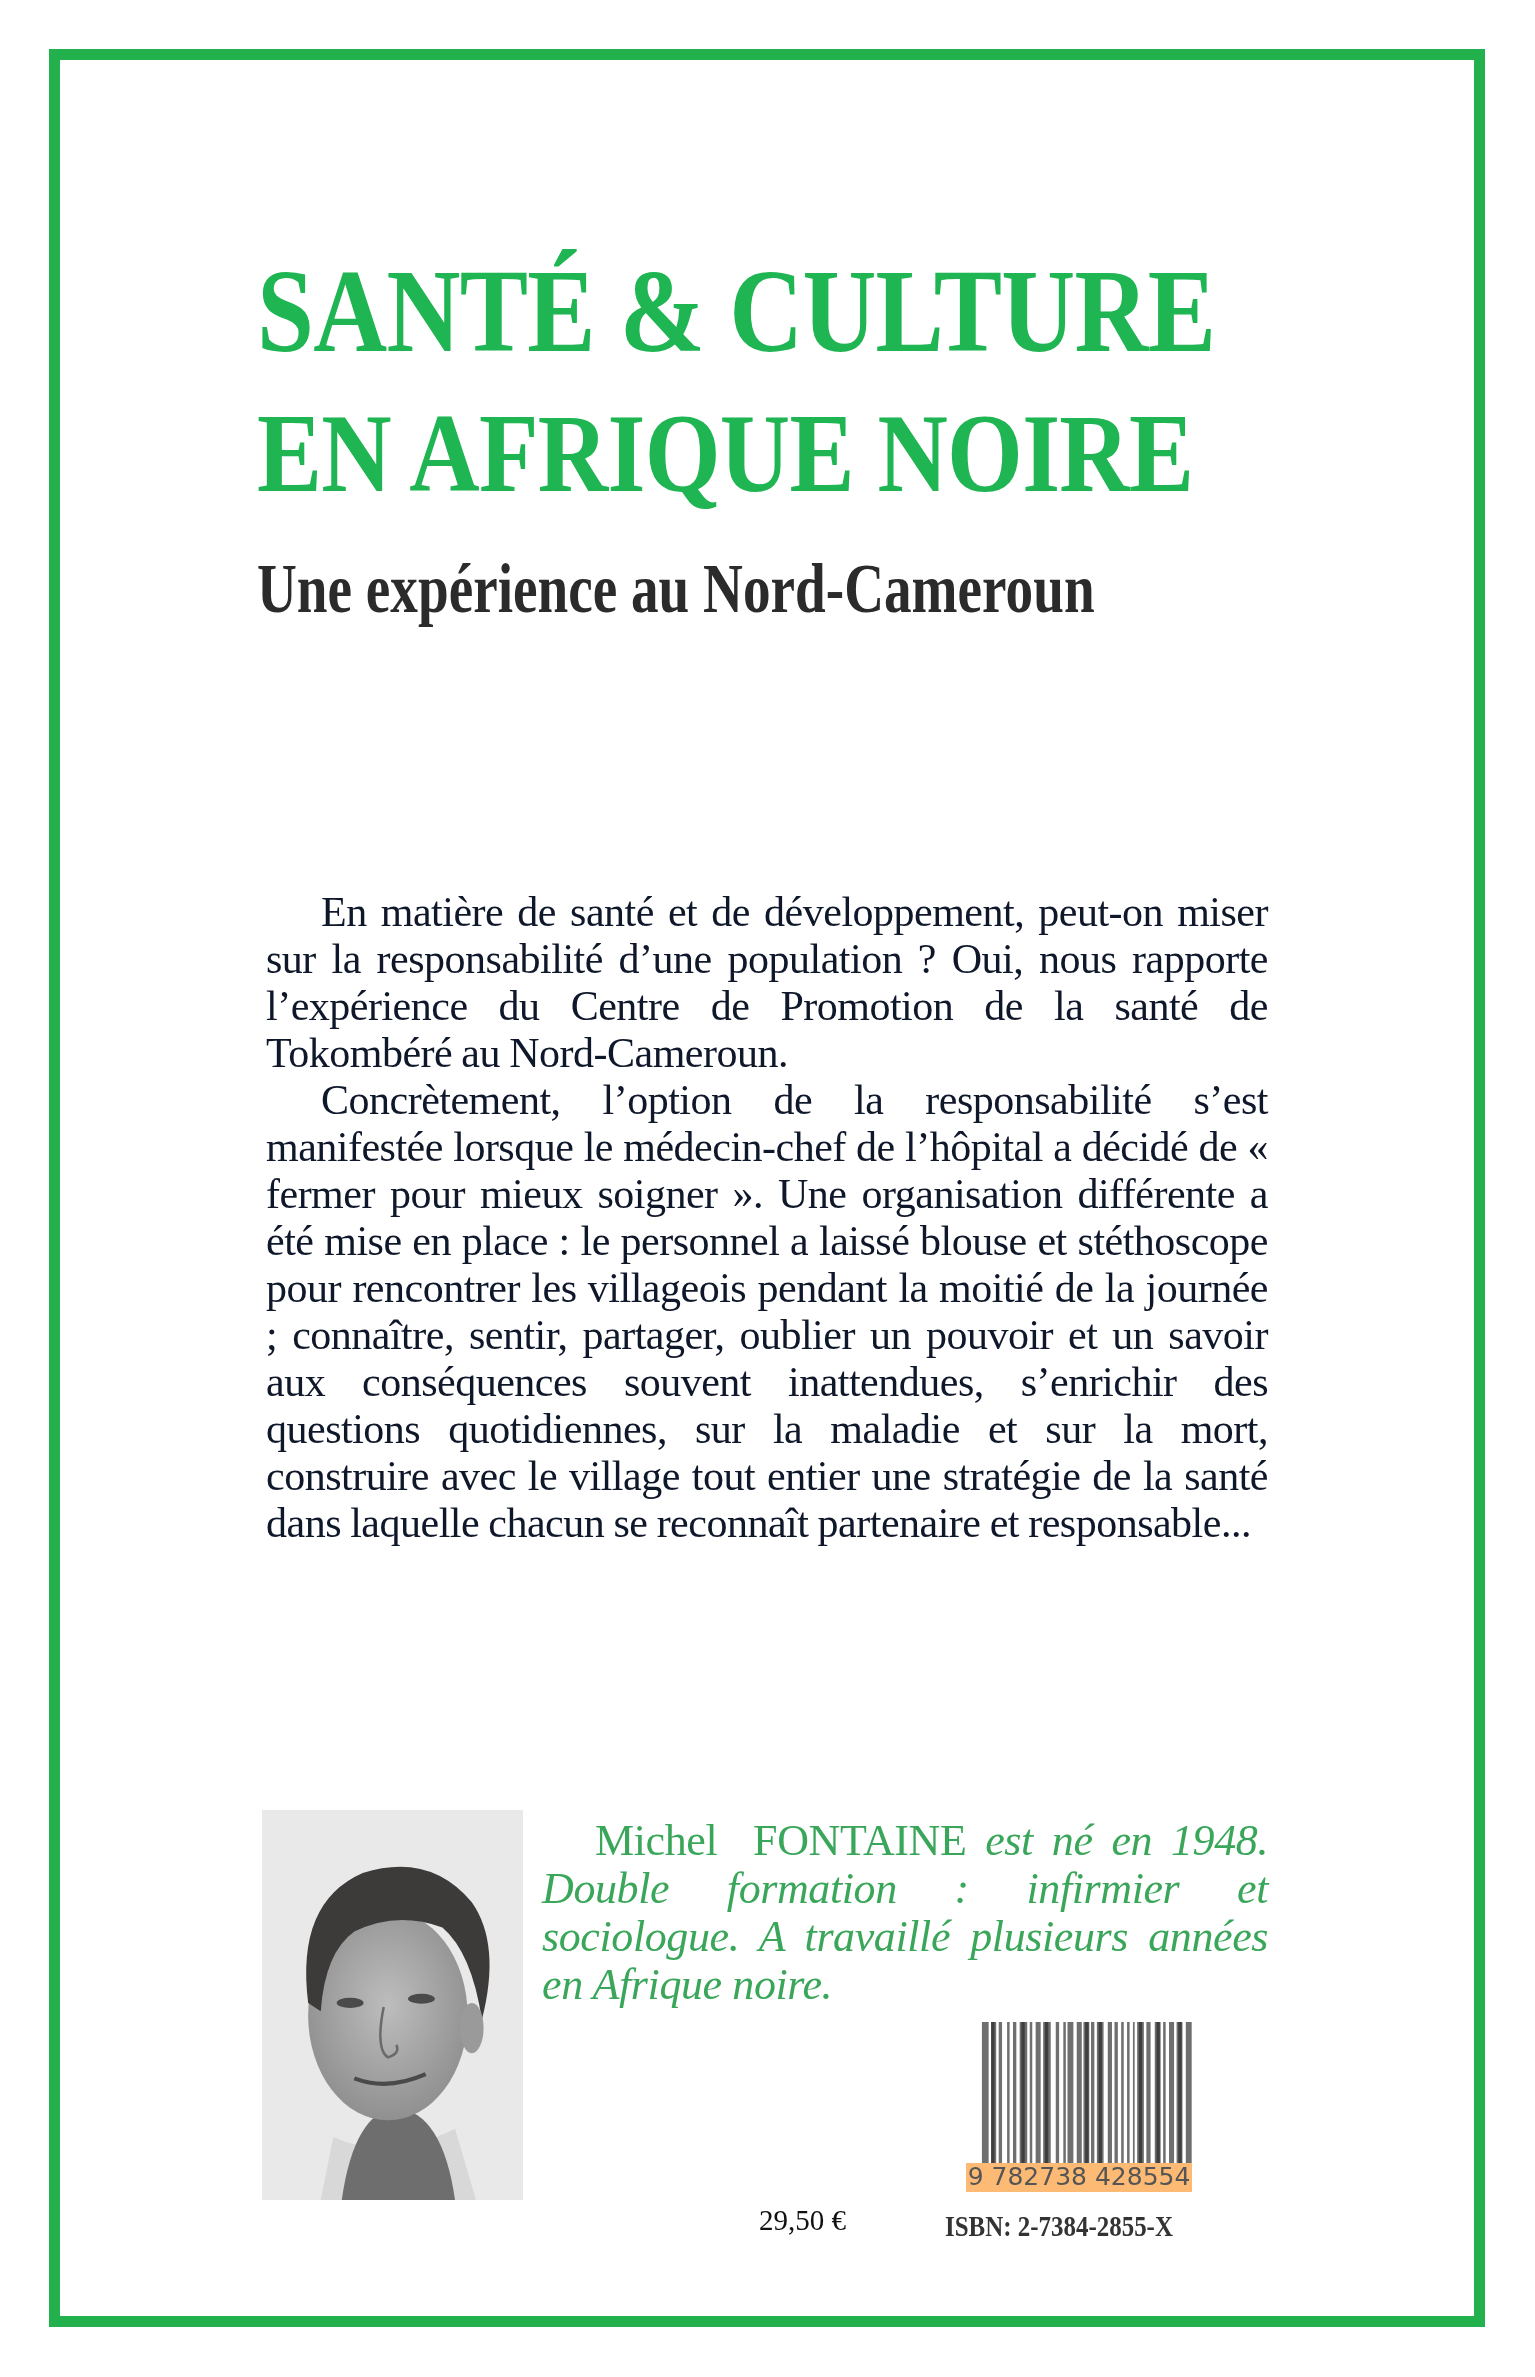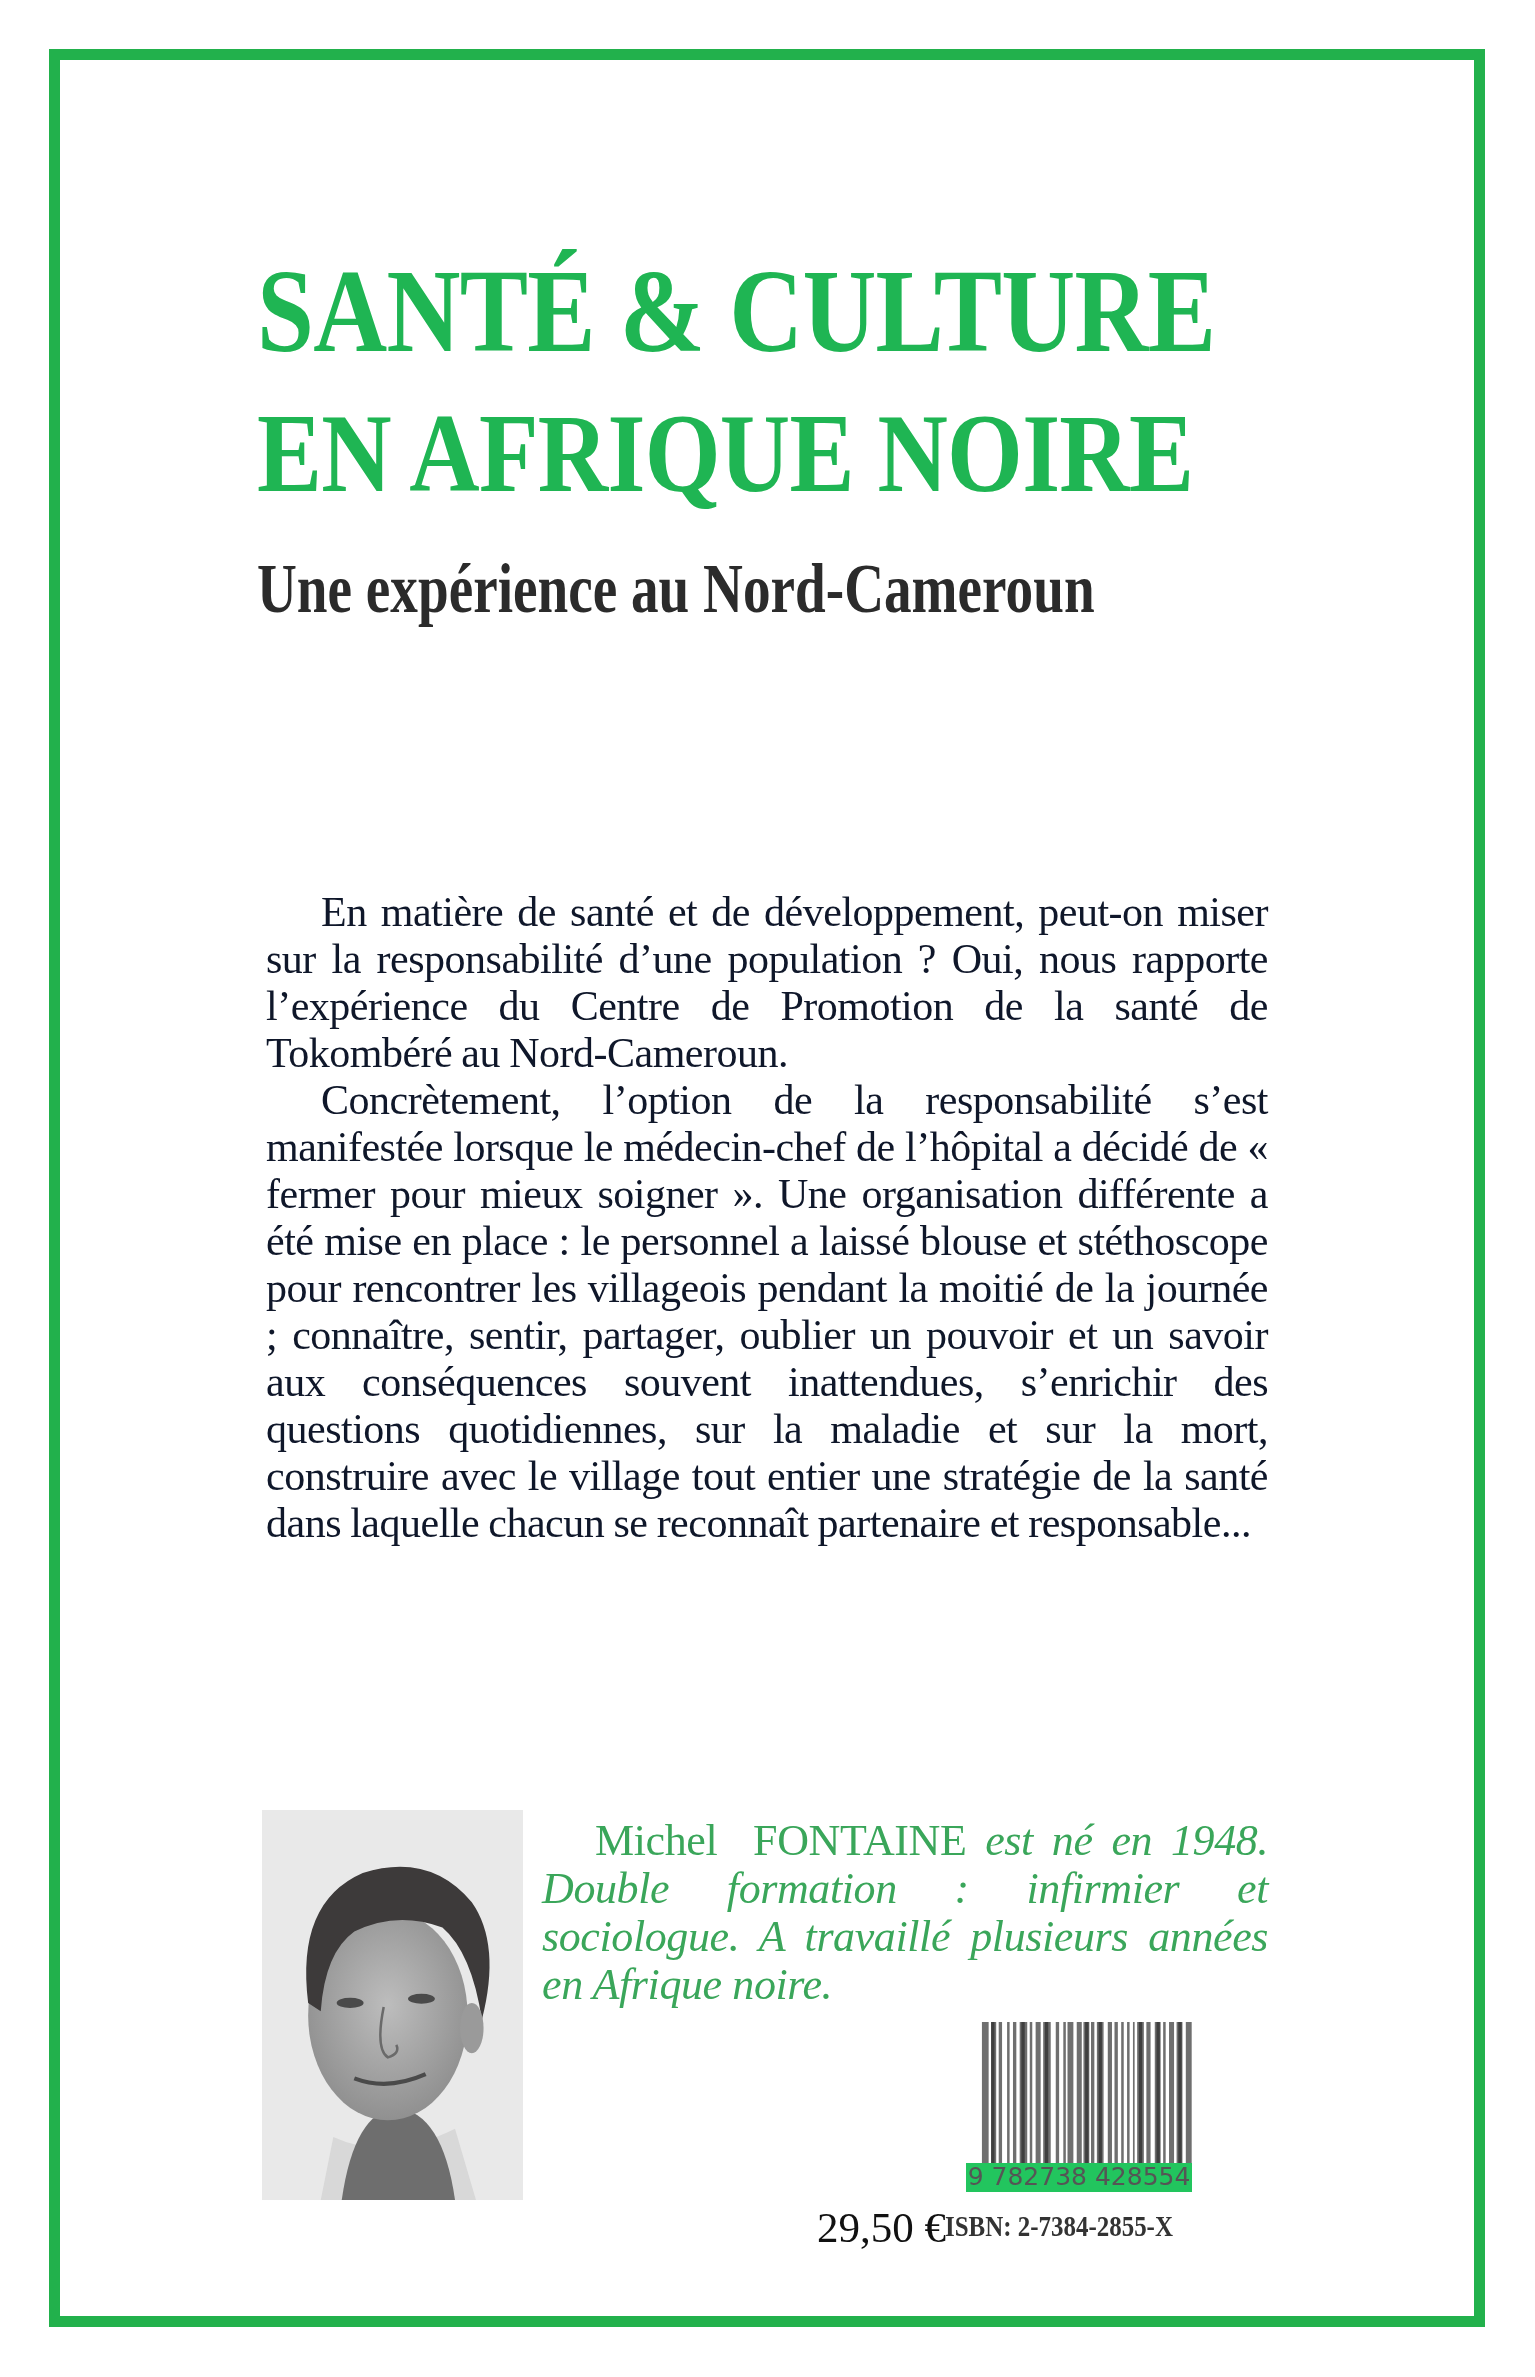--- a/index.html
+++ b/index.html
@@ -128,32 +128,32 @@
     display: block;
   }
   .barcode-digits {
     position: absolute;
     left: 966px;
     top: 2163px;
     color: #555555;
     font-family: "DejaVu Sans", "Liberation Sans", sans-serif;
     font-size: 25px;
     letter-spacing: 0px;
-    background: #22c55e;
+    background: #fdba74;
     padding: 0 1.7px;
     line-height: 28.5px;
     white-space: nowrap;
   }
   .price {
     position: absolute;
-    left: 817px;
+    left: 759px;
     top: 2206px;
     color: #111111;
     font-family: "Liberation Serif", "DejaVu Serif", serif;
-    font-size: 43px;
+    font-size: 29px;
     line-height: 1;
     white-space: nowrap;
   }
   .isbn {
     position: absolute;
     left: 945px;
     top: 2212px;
     color: #333333;
     font-family: "Liberation Serif", "DejaVu Serif", serif;
     font-weight: bold;

